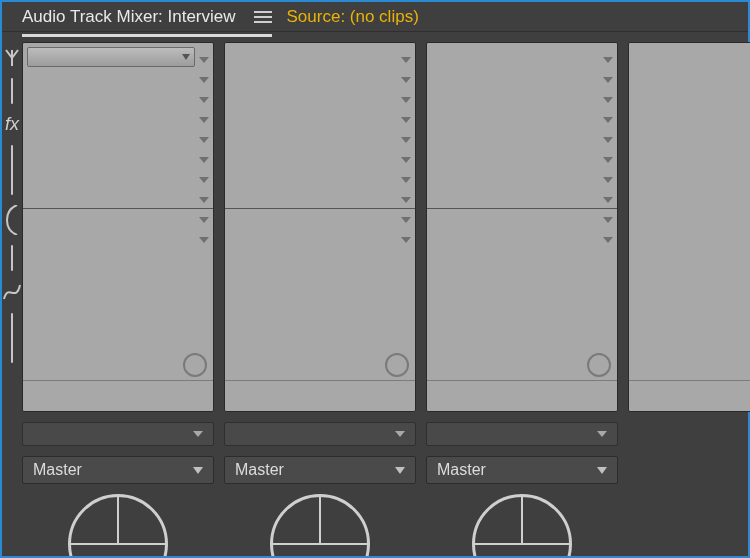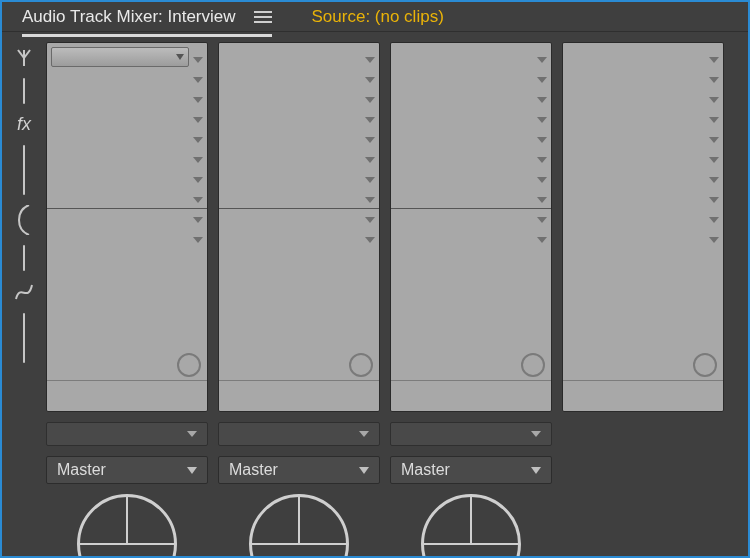--- a/index.html
+++ b/index.html
@@ -14,21 +14,21 @@
     width: 750px; height: 558px;
     border: 2px solid #2a8bd4;
     background: #3f3f3f;
     display: flex; flex-direction: column;
   }
 
   
   .tabbar {
     height: 42px;
     display: flex; align-items: center;
-    gap: 40px;
+    gap: 15px;
     padding: 0 26px 0 20px;
     border-bottom: 1px solid #2f2f2f;
   }
   .tab {
     color: #eab308;
     white-space: nowrap;
     user-select: none;
   }
   .tab.active {
     color: #e9e9e9;
@@ -56,40 +56,40 @@
 
   
   .main {
     flex: 1;
     display: flex;
     position: relative;
   }
 
   
   .rail {
-    width: 44px;
+    width: 53px;
     display: flex; flex-direction: column; align-items: center;
     padding-top: 16px;
     gap: 10px;
     color: #c6c6c6;
   }
   .rail .bracket-line {
     width: 2px; height: 26px;
     background: #c6c6c6;
     border-radius: 1px;
   }
 
   .tracks {
     flex: 1;
     display: flex;
     gap: 10px;
     padding: 10px 12px 0 0;
   }
   .track {
-    width: 162px;
+    width: 192px;
     display: flex; flex-direction: column;
     gap: 10px;
   }
 
   
   .rack {
     position: relative;
     height: 370px;
     background: #a8a8a8;
     border: 1px solid #2a2a2a;

